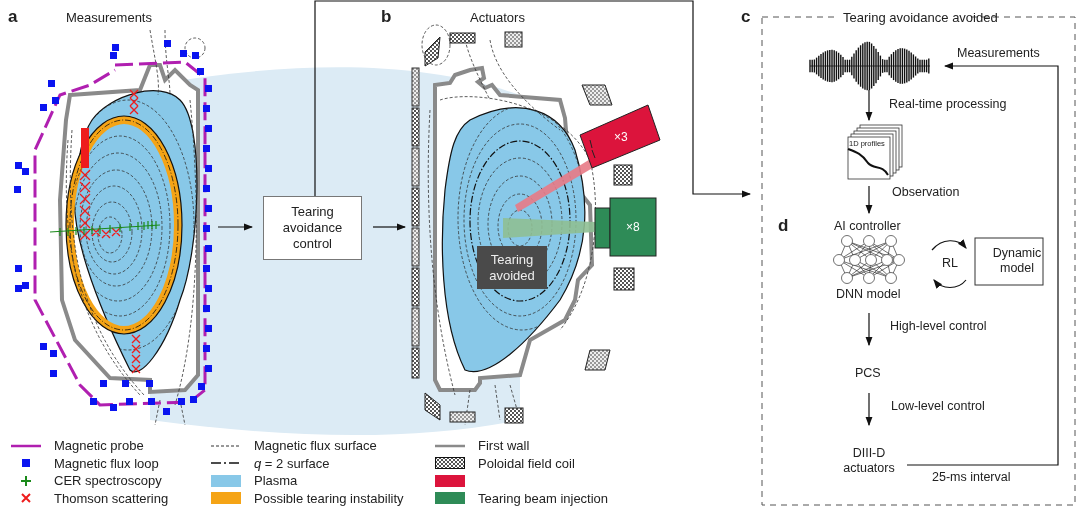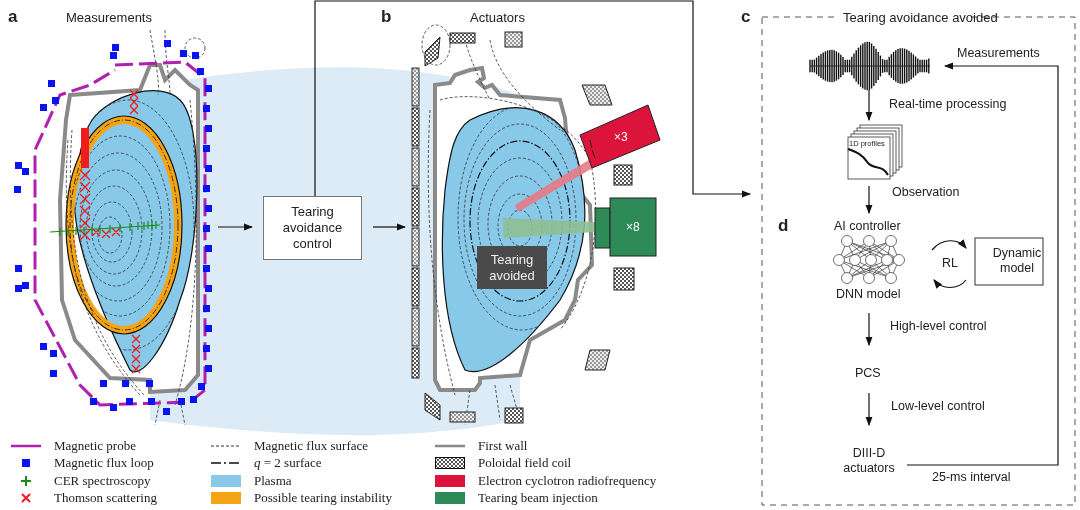--- a/index.html
+++ b/index.html
@@ -2,21 +2,21 @@
 <html><head>
 <meta charset="utf-8">
 <style>
   html,body{margin:0;padding:0;background:#fff;}
   body{width:1080px;height:510px;position:relative;overflow:hidden;font-family:"Liberation Sans",sans-serif;color:#222;}
   #canvas{position:absolute;left:0;top:0;width:1080px;height:510px;}
   .panel-letter{position:absolute;font-weight:bold;font-size:17px;font-family:"Liberation Sans",sans-serif;}
   .title{position:absolute;font-size:13px;}
   .lbl{position:absolute;font-size:12.5px;white-space:nowrap;}
   .box{position:absolute;background:#fff;border:1px solid #777;display:flex;align-items:center;justify-content:center;text-align:center;font-size:13px;line-height:16px;}
-  .legend{position:absolute;font-size:13px;font-family:Liberation Serif, serif;}
+  .legend{position:absolute;font-size:13px;}
   .legend .row{display:flex;align-items:center;height:17.5px;}
   .legend .sw{width:36px;height:14px;display:flex;align-items:center;justify-content:center;margin-right:10px;flex:none;}
   .dark-lbl{position:absolute;background:#4a4a4a;color:#eee;font-size:13px;line-height:16px;text-align:center;display:flex;align-items:center;justify-content:center;}
   .white-lbl{position:absolute;color:#fff;font-size:12px;}
 </style>
 </head>
 <body>
 
 <svg id="canvas" viewBox="0 0 1080 510" xmlns="http://www.w3.org/2000/svg">
   <defs>
@@ -456,21 +456,20 @@
         </svg>
       </span>
     <span>Poloidal field coil</span>
   </div>
   <div class="row">
     <span class="sw">
         <svg width="30" height="12">
           <rect width="30" height="12" fill="#dc143c"></rect>
         </svg>
       </span>
-    <span>Electron cyclotron radiofrequency</span>
   </div>
   <div class="row">
     <span class="sw">
         <svg width="30" height="12">
           <rect width="30" height="12" fill="#2e8b57"></rect>
         </svg>
       </span>
     <span>Tearing beam injection</span>
   </div>
 </div>

